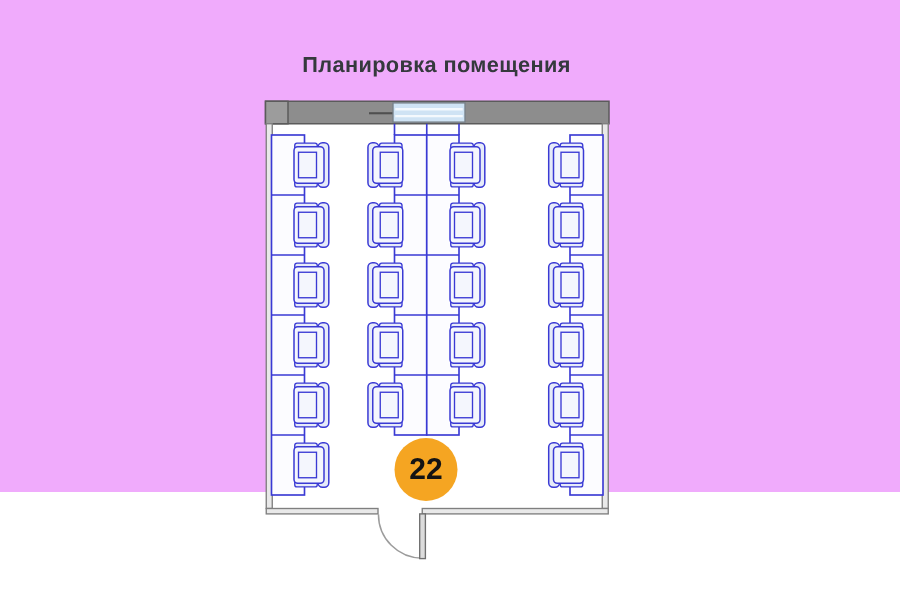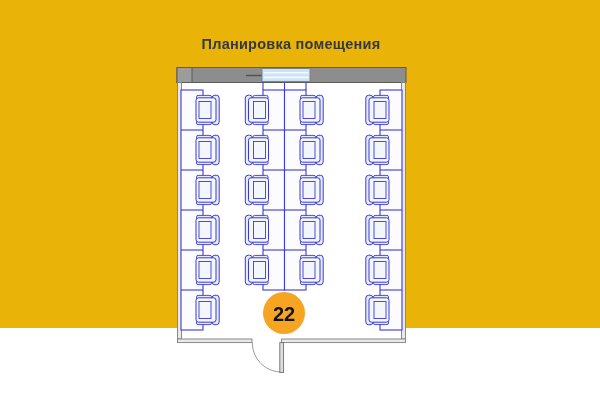--- a/index.html
+++ b/index.html
@@ -5,21 +5,21 @@
   html, body { margin: 0; padding: 0; }
   body {
     width: 600px; height: 400px;
     background: #ffffff;
     font-family: "Liberation Sans", sans-serif;
     overflow: hidden;
   }
   .stage {
     position: relative;
     width: 600px; height: 328px;
-    background: #eab308;
+    background: #f0abfc;
   }
   .plan-title {
     position: absolute;
     top: 36px; left: 91px; width: 400px;
     text-align: center;
     font-size: 14.5px;
     font-weight: 700;
     letter-spacing: 0.25px;
     color: #35393d;
   }

